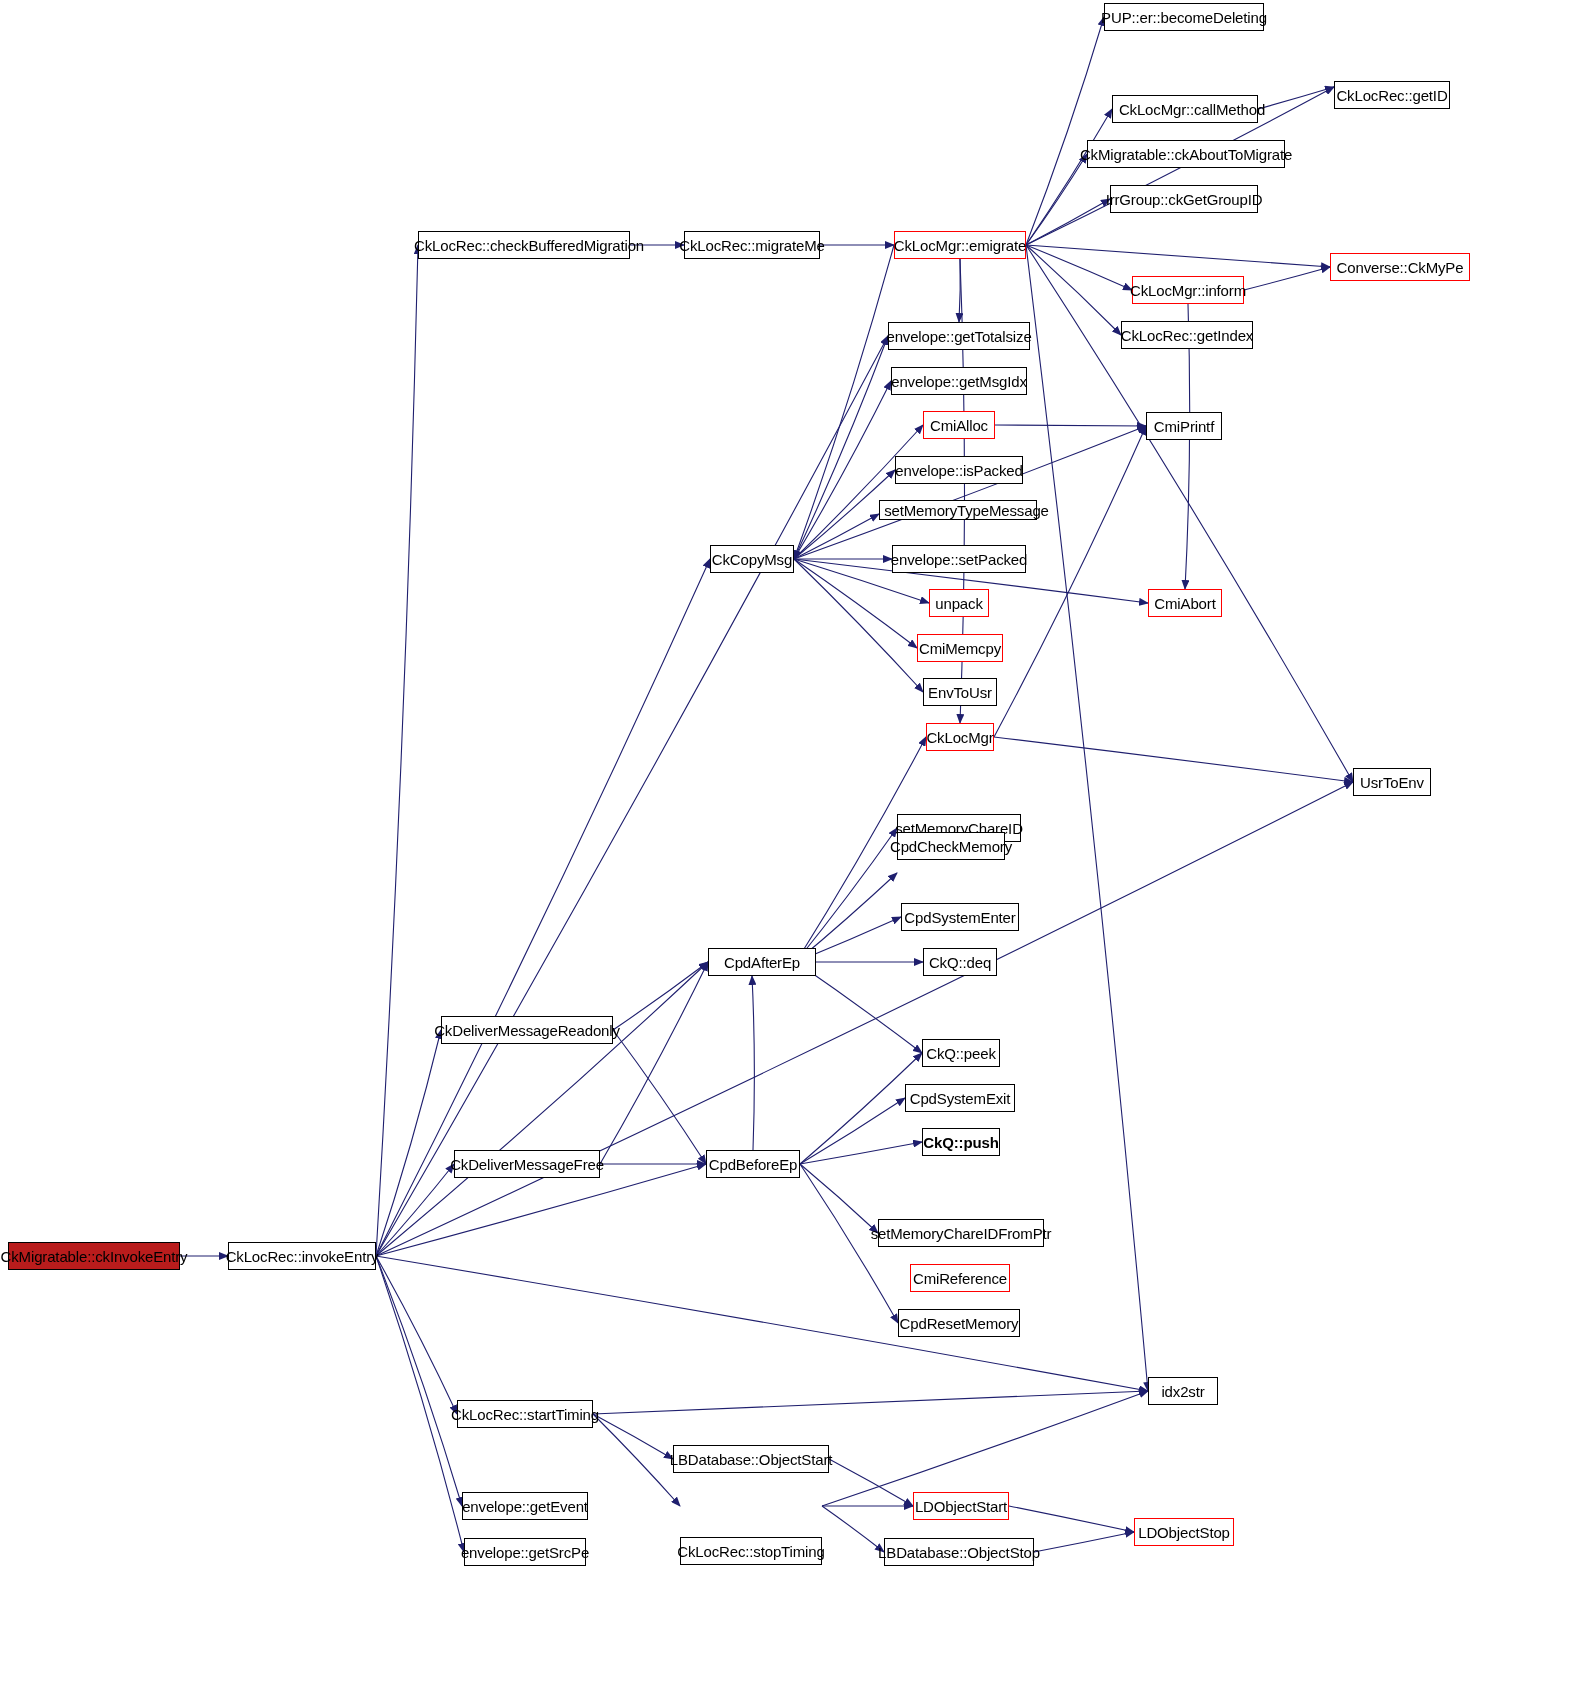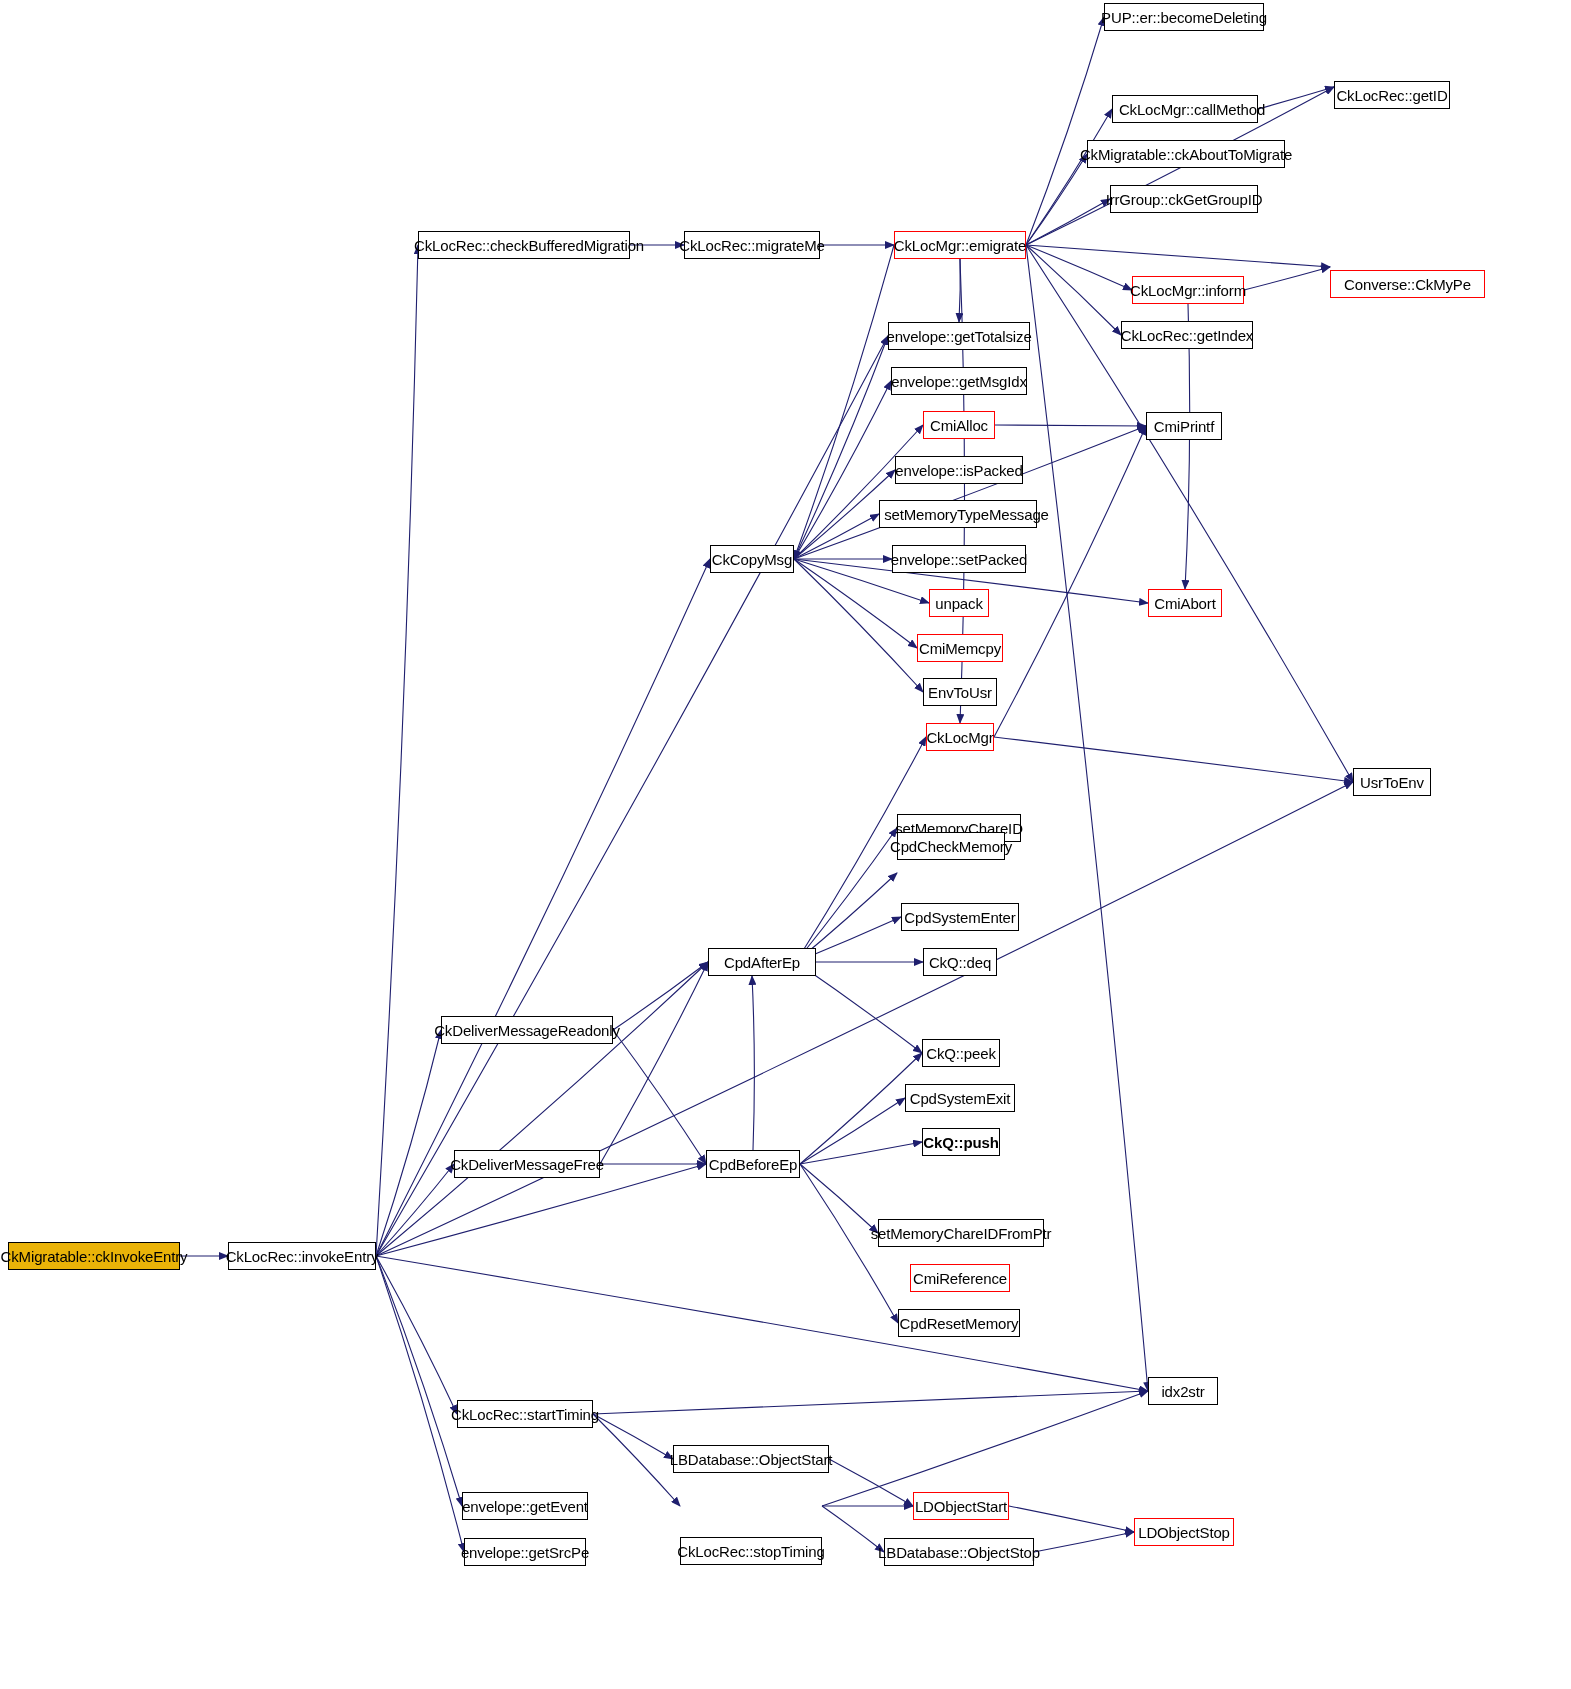--- a/index.html
+++ b/index.html
@@ -37,21 +37,21 @@
     justify-content: center;
     white-space: nowrap;
     padding: 0 6px;
     height: 28px;
     letter-spacing: -0.15px;
   }
   .node.red {
     border-color: #ff0000;
   }
   .node.root {
-    background: #eab308;
+    background: #b91c1c;
     border-color: #000000;
   }
 </style>
 </head>
 <body>
 
 <div id="canvas">
   <svg id="edges" viewBox="0 0 1571 1689" xmlns="http://www.w3.org/2000/svg">
     <defs>
       <marker id="arrow" markerWidth="10" markerHeight="8" refX="9" refY="4" orient="auto" markerUnits="userSpaceOnUse">
@@ -135,29 +135,29 @@
       <div class="node root" style="left: 8px; top: 1242px; width: 172px; height: 28px;">CkMigratable::ckInvokeEntry</div>
       <div class="node" style="left: 228px; top: 1242px; width: 148px; height: 28px;">CkLocRec::invokeEntry</div>
       <div class="node" style="left: 418px; top: 231px; width: 212px; height: 28px; padding-left: 16px;">CkLocRec::checkBufferedMigration</div>
       <div class="node" style="left: 684px; top: 231px; width: 136px; height: 28px;">CkLocRec::migrateMe</div>
       <div class="node red" style="left: 894px; top: 231px; width: 132px; height: 28px;">CkLocMgr::emigrate</div>
       <div class="node" style="left: 1104px; top: 3px; width: 160px; height: 28px;">PUP::er::becomeDeleting</div>
       <div class="node" style="left: 1334px; top: 73px; width: 116px; height: 28px; margin-top: 8px;">CkLocRec::getID</div>
       <div class="node" style="left: 1112px; top: 95px; width: 146px; height: 28px; padding-left: 20px;">CkLocMgr::callMethod</div>
       <div class="node" style="left: 1087px; top: 140px; width: 198px; height: 28px;">CkMigratable::ckAboutToMigrate</div>
       <div class="node" style="left: 1110px; top: 185px; width: 148px; height: 28px;">IrrGroup::ckGetGroupID</div>
-      <div class="node red" style="left: 1330px; top: 270px; width: 155px; height: 28px;">Converse::CkMyPe</div>
+      <div class="node red" style="left: 1330px; top: 253px; width: 140px; height: 28px;">Converse::CkMyPe</div>
       <div class="node red" style="left: 1132px; top: 276px; width: 112px; height: 28px;">CkLocMgr::inform</div>
       <div class="node" style="left: 1121px; top: 321px; width: 132px; height: 28px;">CkLocRec::getIndex</div>
       <div class="node" style="left: 888px; top: 322px; width: 142px; height: 28px;">envelope::getTotalsize</div>
       <div class="node" style="left: 891px; top: 367px; width: 136px; height: 28px;">envelope::getMsgIdx</div>
       <div class="node red" style="left: 923px; top: 411px; width: 72px; height: 28px;">CmiAlloc</div>
       <div class="node" style="left: 1146px; top: 412px; width: 76px; height: 28px;">CmiPrintf</div>
       <div class="node" style="left: 895px; top: 456px; width: 128px; height: 28px;">envelope::isPacked</div>
-      <div class="node" style="left: 879px; top: 500px; width: 158px; height: 28px; padding-left: 23px;">setMemoryTypeMessage</div>
+      <div class="node" style="left: 879px; top: 500px; width: 158px; height: 20px; padding-left: 23px;">setMemoryTypeMessage</div>
       <div class="node" style="left: 710px; top: 545px; width: 84px; height: 28px;">CkCopyMsg</div>
       <div class="node" style="left: 892px; top: 545px; width: 134px; height: 28px;">envelope::setPacked</div>
       <div class="node red" style="left: 929px; top: 589px; width: 60px; height: 28px;">unpack</div>
       <div class="node red" style="left: 1148px; top: 589px; width: 74px; height: 28px;">CmiAbort</div>
       <div class="node red" style="left: 917px; top: 634px; width: 86px; height: 28px;">CmiMemcpy</div>
       <div class="node" style="left: 923px; top: 678px; width: 74px; height: 28px;">EnvToUsr</div>
       <div class="node red" style="left: 926px; top: 723px; width: 68px; height: 28px;">CkLocMgr</div>
       <div class="node" style="left: 1353px; top: 768px; width: 78px; height: 28px;">UsrToEnv</div>
       <div class="node" style="left: 897px; top: 814px; width: 124px; height: 28px;">setMemoryChareID</div>
       <div class="node" style="left: 897px; top: 832px; width: 108px; height: 28px;">CpdCheckMemory</div>

